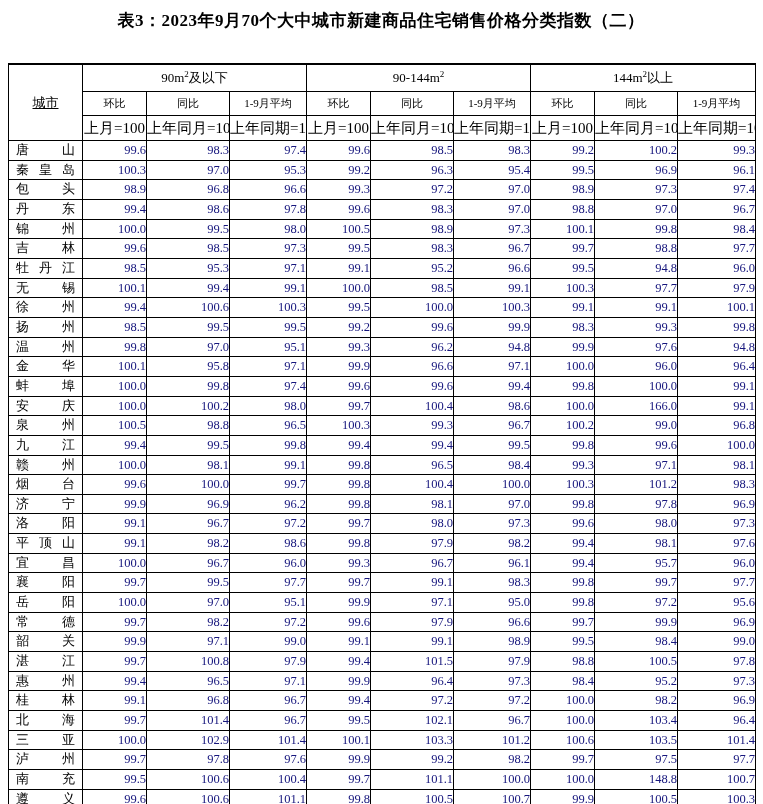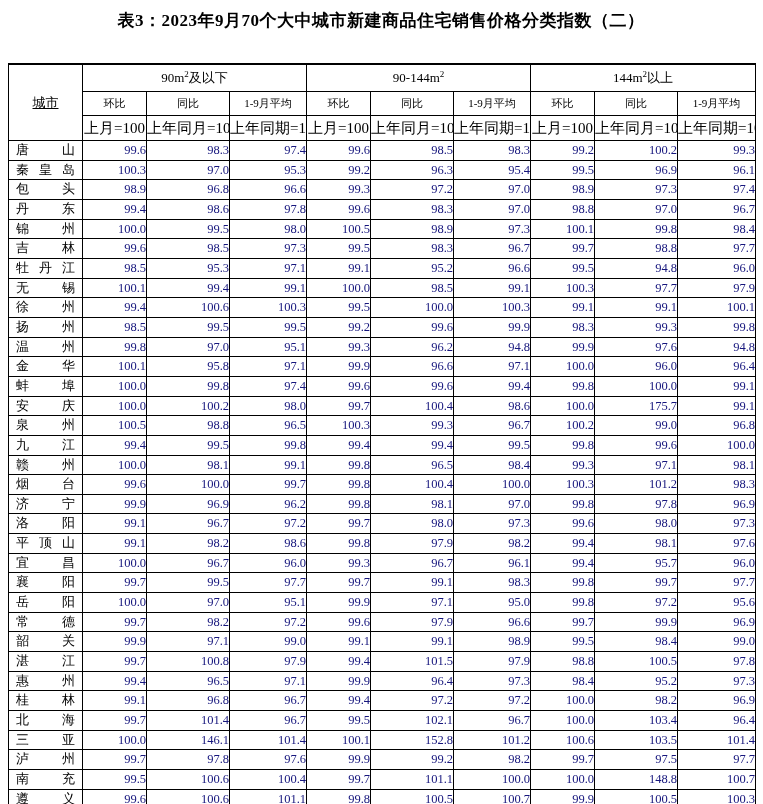--- a/index.html
+++ b/index.html
@@ -357,21 +357,21 @@
               <span>庆</span>
             </div>
           </td>
           <td class="num">100.0</td>
           <td class="num">100.2</td>
           <td class="num">98.0</td>
           <td class="num">99.7</td>
           <td class="num">100.4</td>
           <td class="num">98.6</td>
           <td class="num">100.0</td>
-          <td class="num">175.7</td>
+          <td class="num">166.0</td>
           <td class="num">99.1</td>
         </tr>
         <tr>
           <td class="city">
             <div class="city-inner">
               <span>泉</span>
               <span>州</span>
             </div>
           </td>
           <td class="num">100.5</td>
@@ -641,24 +641,24 @@
           <td class="num">96.4</td>
         </tr>
         <tr>
           <td class="city">
             <div class="city-inner">
               <span>三</span>
               <span>亚</span>
             </div>
           </td>
           <td class="num">100.0</td>
-          <td class="num">146.1</td>
+          <td class="num">102.9</td>
           <td class="num">101.4</td>
           <td class="num">100.1</td>
-          <td class="num">152.8</td>
+          <td class="num">103.3</td>
           <td class="num">101.2</td>
           <td class="num">100.6</td>
           <td class="num">103.5</td>
           <td class="num">101.4</td>
         </tr>
         <tr>
           <td class="city">
             <div class="city-inner">
               <span>泸</span>
               <span>州</span>

